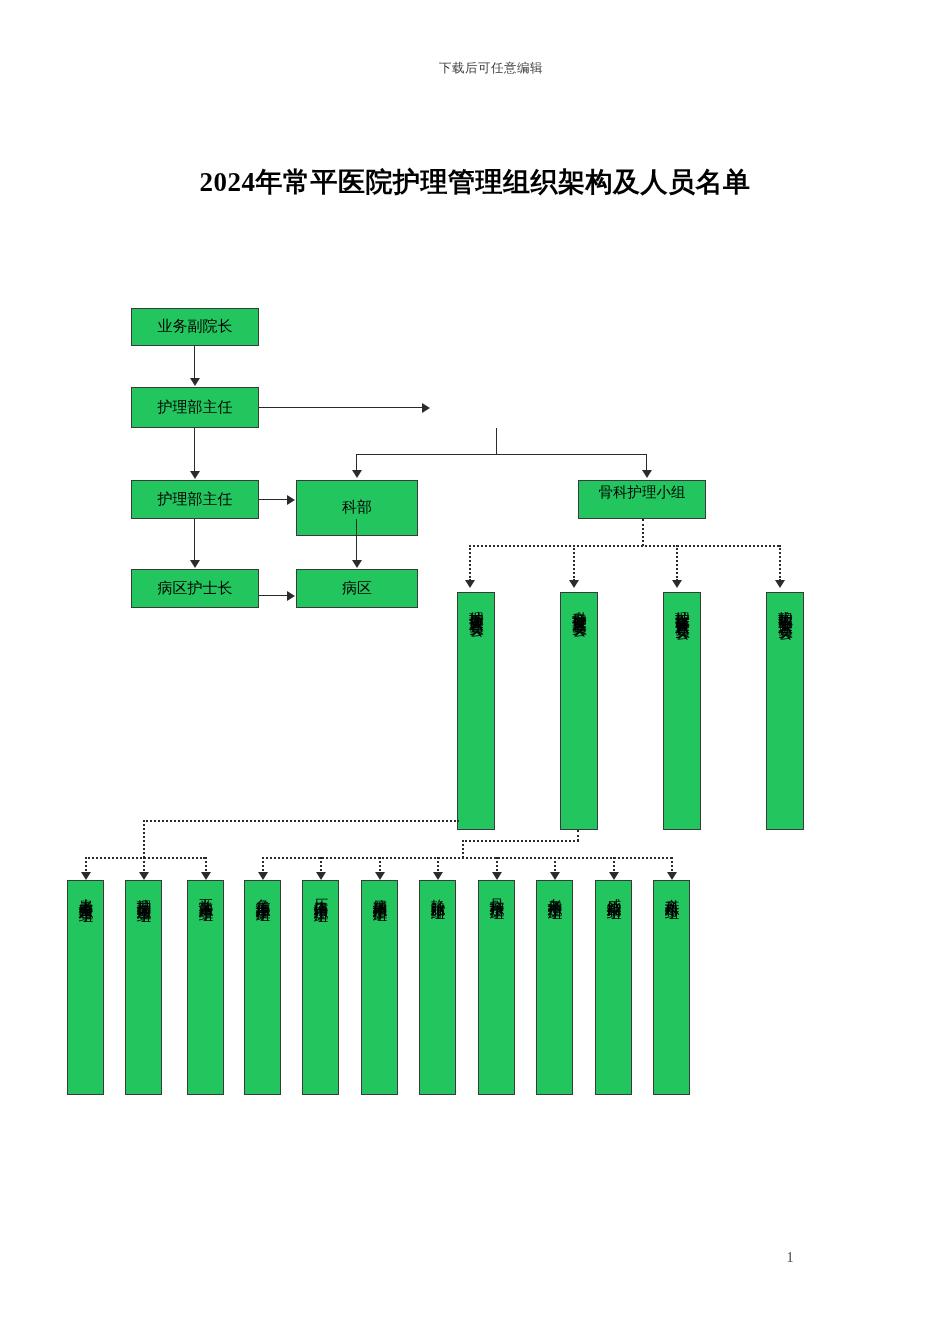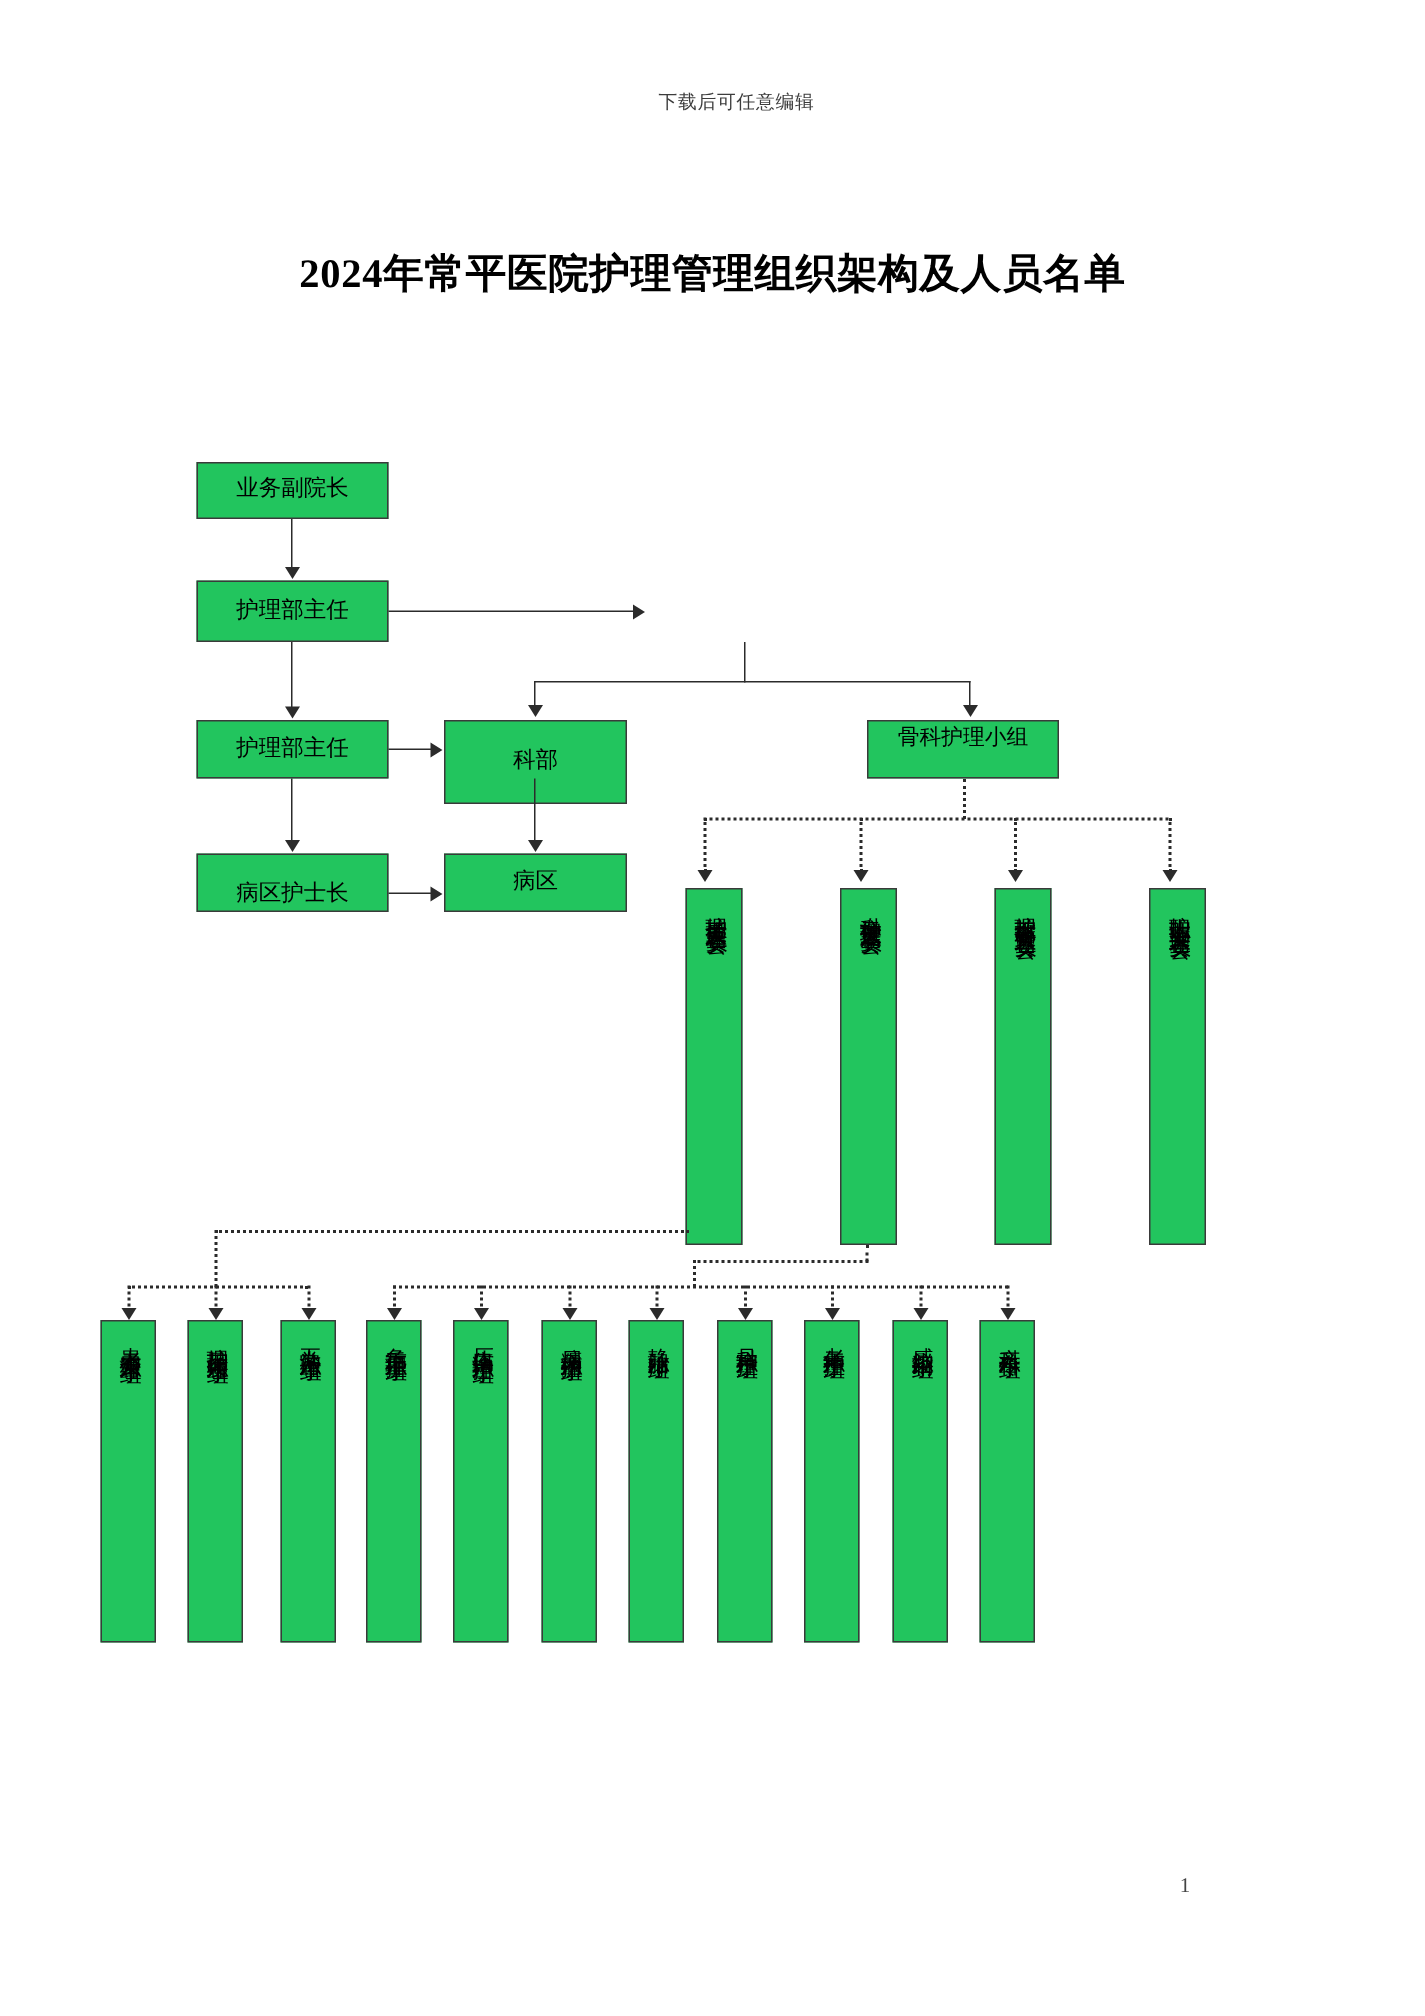--- a/index.html
+++ b/index.html
@@ -189,21 +189,21 @@
   <div class="ln v" style="left:646px; top:454px; height:17px;"></div>
   <div class="arrow-d" style="left:642px; top:470px;"></div>
 
   <div class="node h overflow-label" style="left:578px; top:480px; width:128px; height:39px; font-size:14.5px;">
     <span class="otext">骨科护理小组</span>
   </div>
 
   <div class="ln v" style="left:194px; top:519px; height:42px;"></div>
   <div class="arrow-d" style="left:190px; top:560px;"></div>
 
-  <div class="node h" style="left:131px; top:569px; width:128px; height:39px;align-items:flex-end;">
+  <div class="node h" style="left:131px; top:569px; width:128px; height:39px;">
     <span>病区护士长</span>
   </div>
 
   <div class="ln v" style="left:356px; top:519px; height:42px;"></div>
   <div class="arrow-d" style="left:352px; top:560px;"></div>
 
   <div class="node h" style="left:296px; top:569px; width:122px; height:39px;">
     <span>病区</span>
   </div>
 

